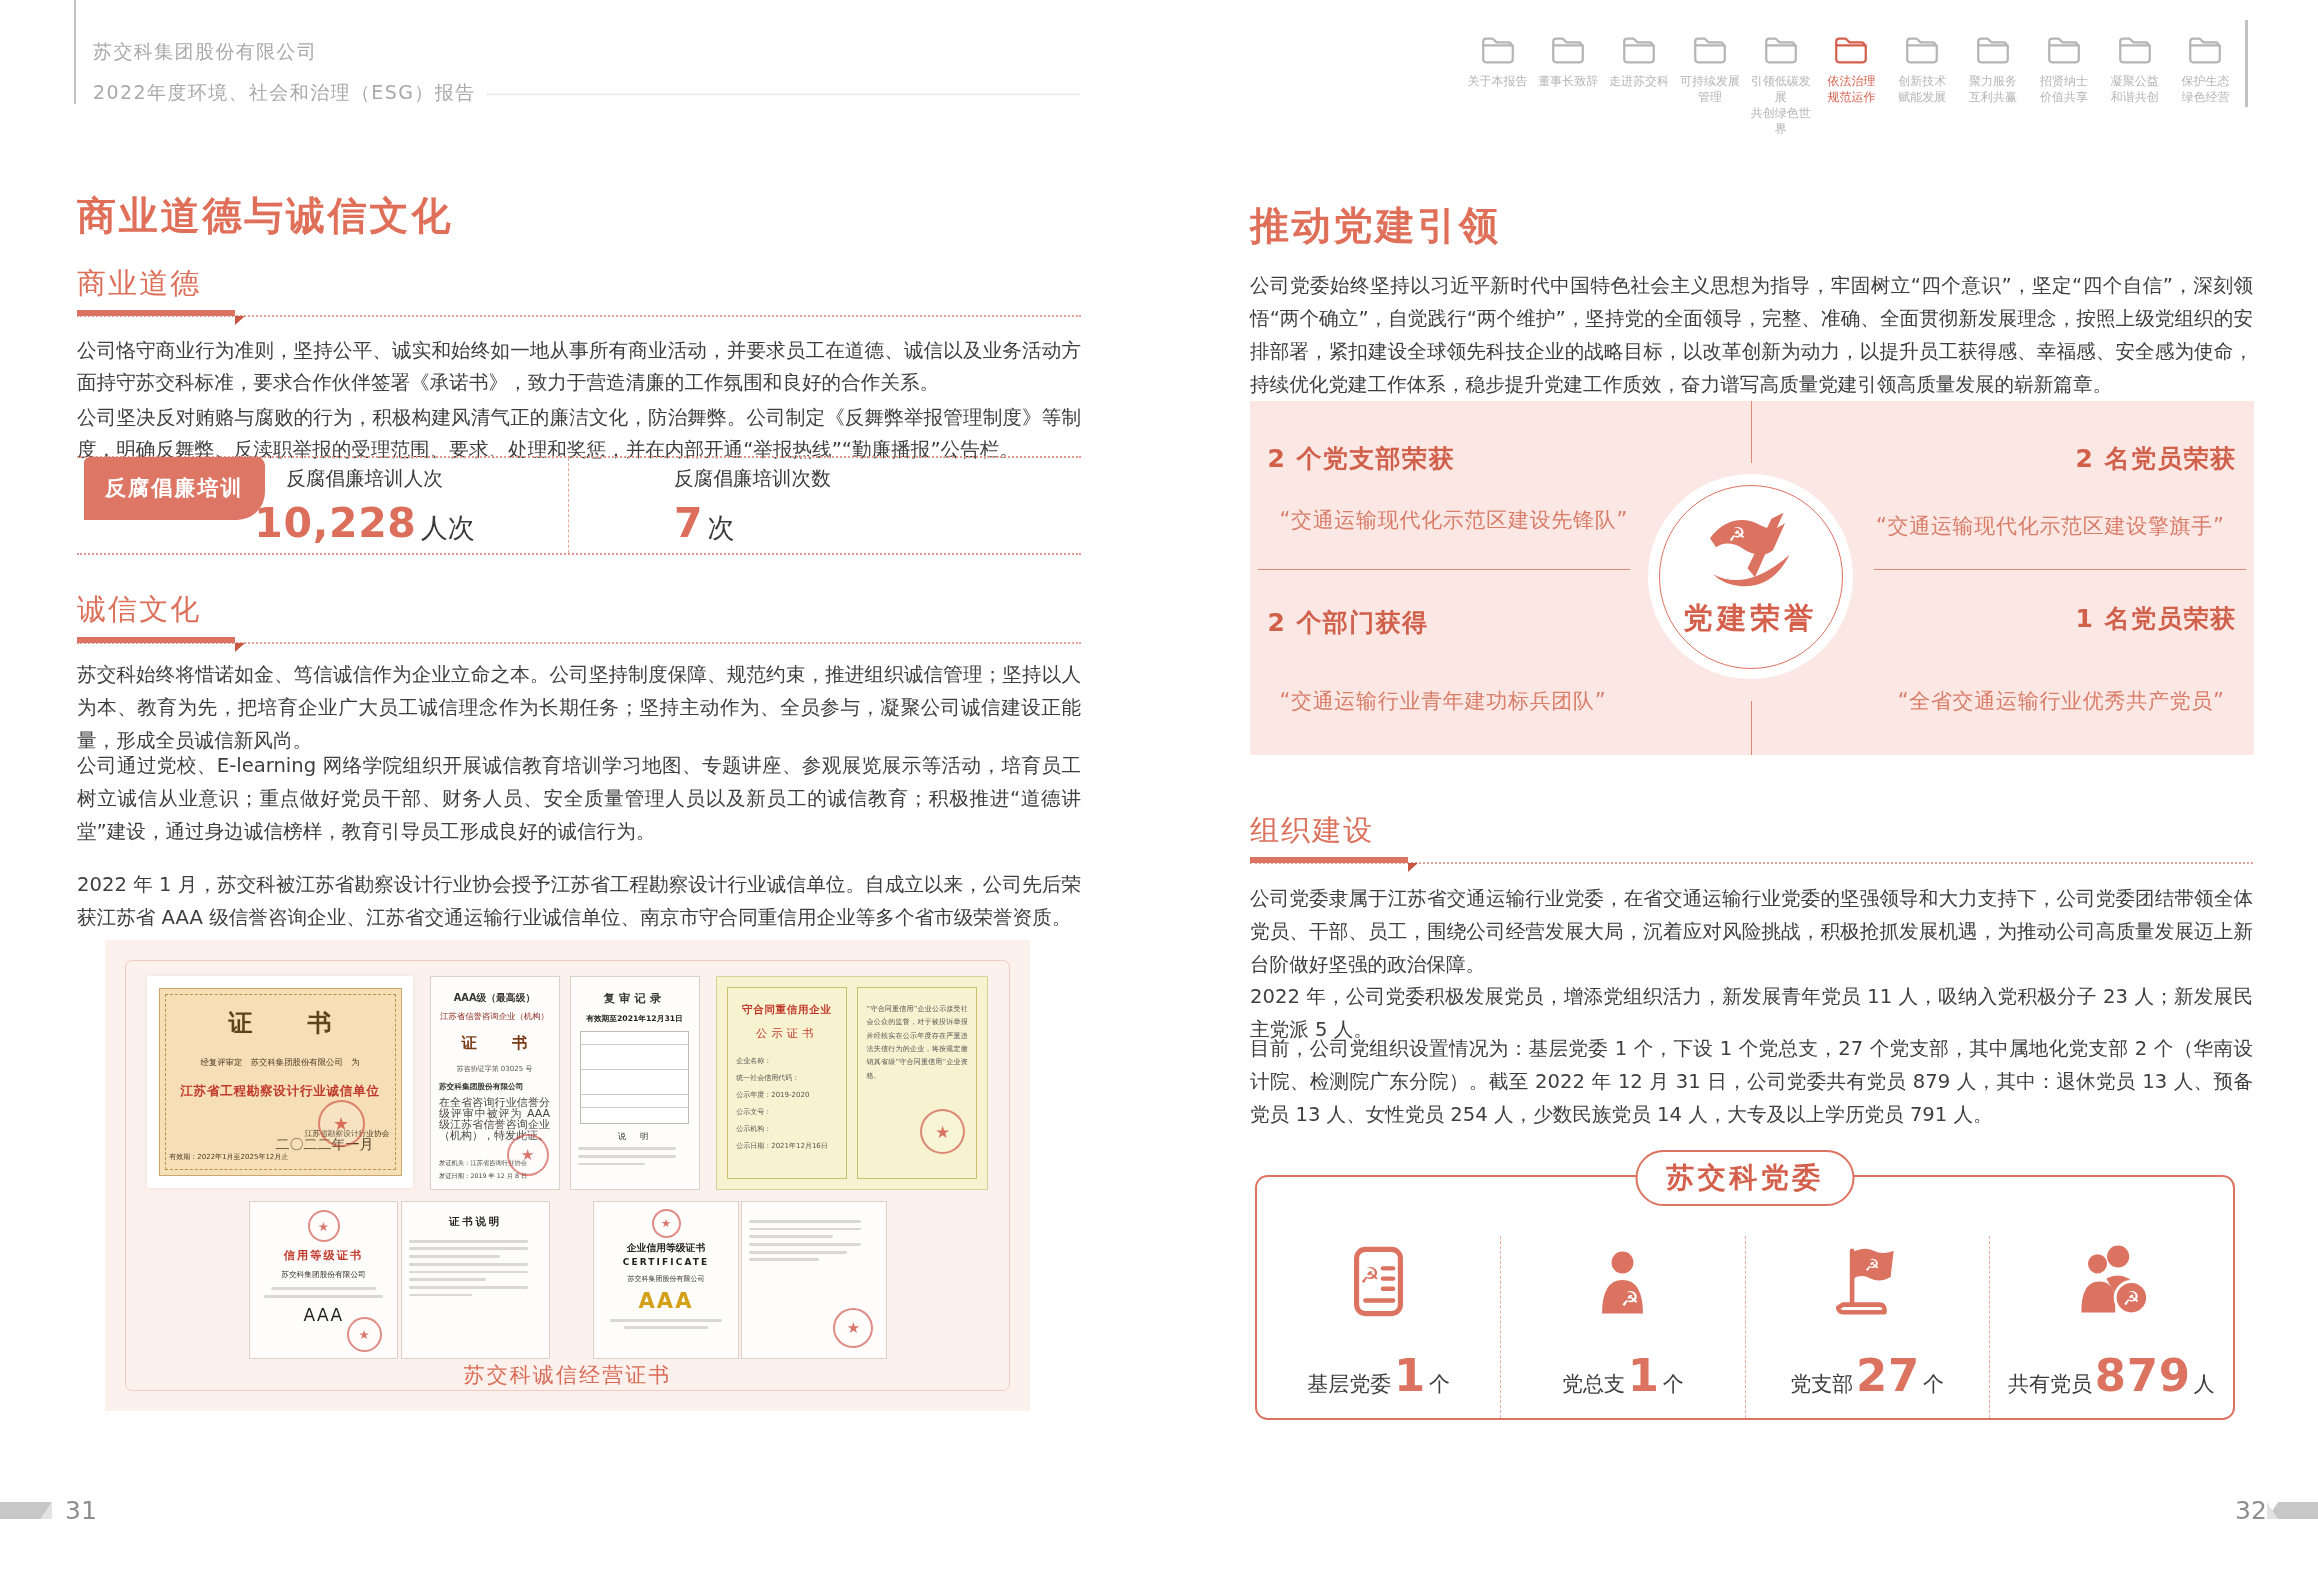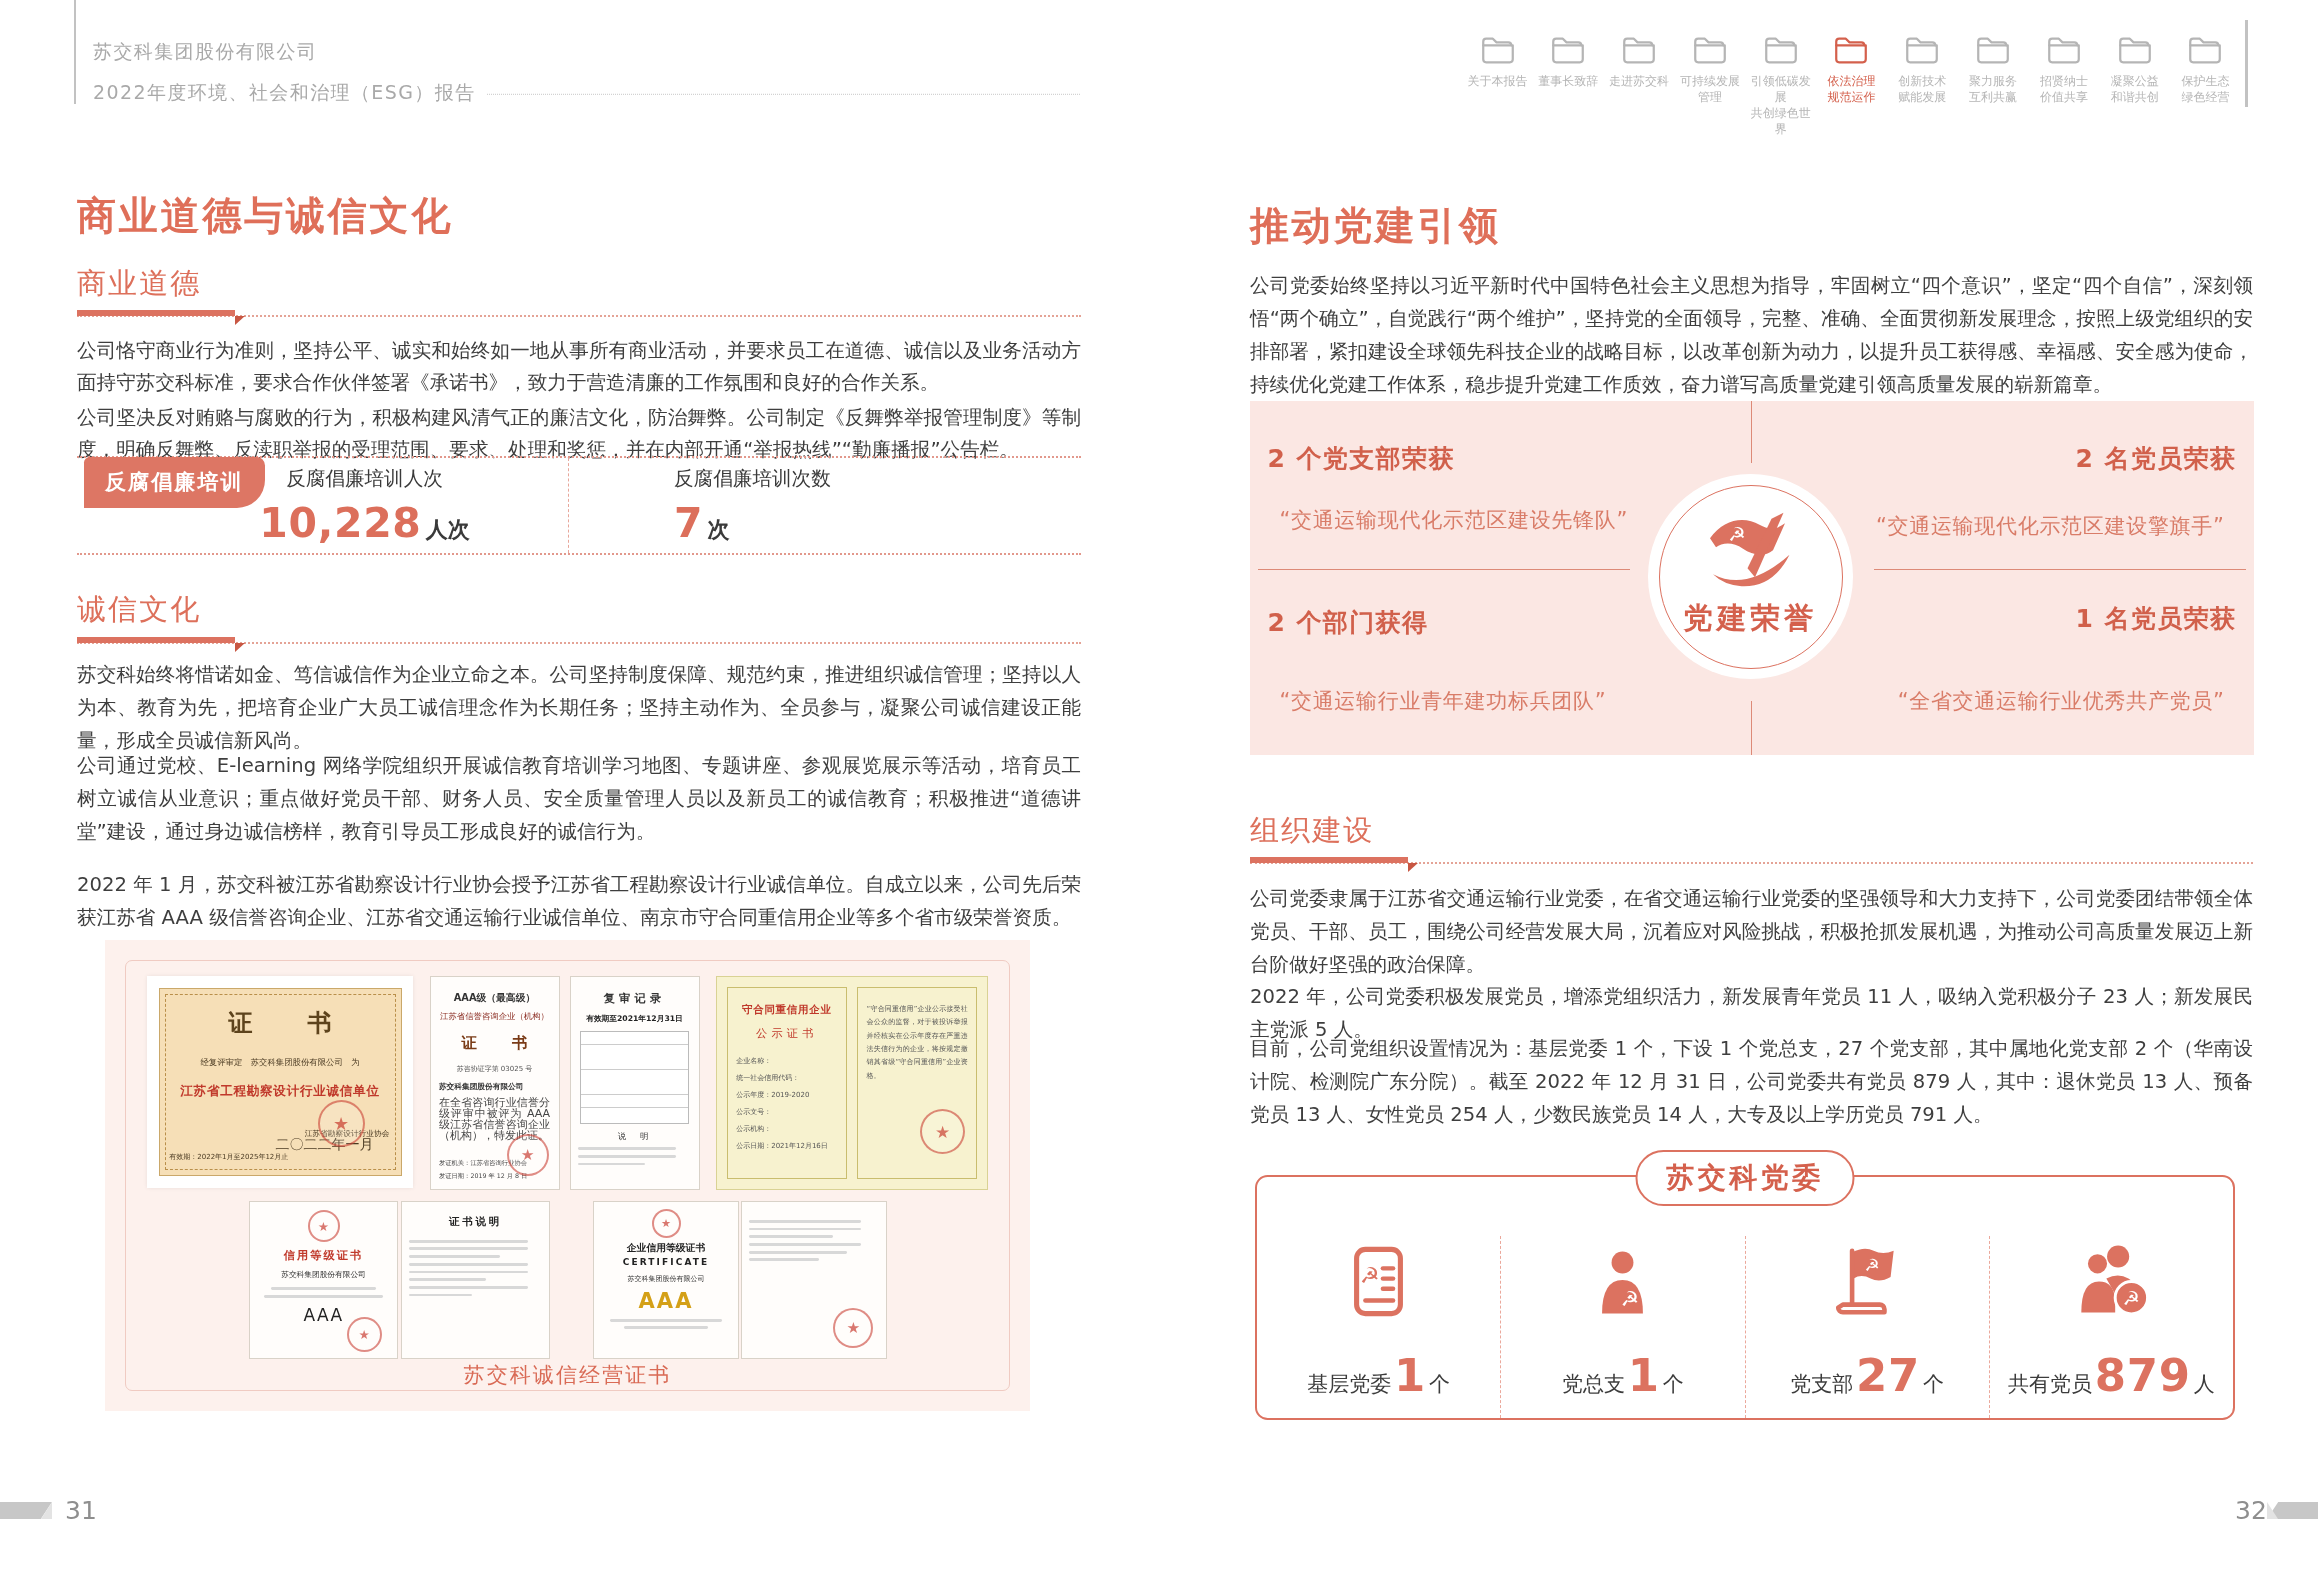--- a/index.html
+++ b/index.html
@@ -25,30 +25,30 @@
   .h2{font-size:29px;font-weight:500;color:#dd705b;letter-spacing:2.1px;}
   .rule{height:17px;}
   .rule .dots{position:absolute;left:0;right:0;top:4.9px;border-bottom:2.1px dotted #e4a396;}
   .rule .bar{position:absolute;left:0;top:0;width:158px;height:6.3px;background:#dc7260;}
   .rule .wedge{position:absolute;left:158px;top:6.3px;width:0;height:0;border-top:9px solid #c85743;border-right:10.5px solid transparent;}
   .para{font-size:19.6px;line-height:32px;text-align:justify;color:#3e3e3e;}
   .para.loose{line-height:33px;}
 
   
   .stats-panel{border-top:2.1px dotted #e2988c;border-bottom:2.1px dotted #e2988c;display:flex;}
-  .badge{position:absolute;left:7px;top:-1.4px;height:35px;padding:8px 21px;background:#dd7664;color:#ffffff;
+  .badge{position:absolute;left:7px;top:-1.4px;height:35px;padding:14px 21px;background:#dd7664;color:#ffffff;
          font-size:21px;font-weight:bold;letter-spacing:2.1px;display:flex;align-items:center;
          border-radius:5.6px 8.4px 28px 0;}
   .stat-half{flex:1;display:flex;flex-direction:column;justify-content:center;}
   .stat-half.h1st{align-items:center;padding-left:84px;}
   .stat-half.h2nd{align-items:flex-start;padding-left:105px;border-left:1.4px dashed #e8a79b;}
   .stat-label{font-size:19.6px;color:#3a3a3a;margin-bottom:7px;}
   .stat-value{display:flex;align-items:baseline;}
   .stat-num{font-size:41px;font-weight:bold;color:#dc6f5b;letter-spacing:0.7px;}
-  .stat-unit{font-size:22px;color:#3a3a3a;margin-left:4.2px;font-weight:bold;}
+  .stat-unit{font-size:27px;color:#3a3a3a;margin-left:4.2px;}
 
   
   .cert-box{background:#fdf1ed;}
   .cert-frame{position:absolute;left:19.6px;top:19.6px;right:19.6px;bottom:19.6px;border:1.4px solid #f0cbc2;border-radius:7px;}
   .cert-row{position:absolute;display:flex;}
   .mat{background:#ffffff;box-shadow:0 0 4.2px rgba(0,0,0,.08);display:flex;align-items:center;justify-content:center;}
   .cert{position:relative;overflow:hidden;}
   .cert .tl{height:2.8px;background:#d8d8d8;border-radius:1.4px;margin:4.9px 7px;}
   .seal{border:2.1px solid rgba(197,48,35,.55);border-radius:50%;color:rgba(197,48,35,.65);
         display:flex;align-items:center;justify-content:center;position:absolute;background:rgba(255,255,255,.15);}

